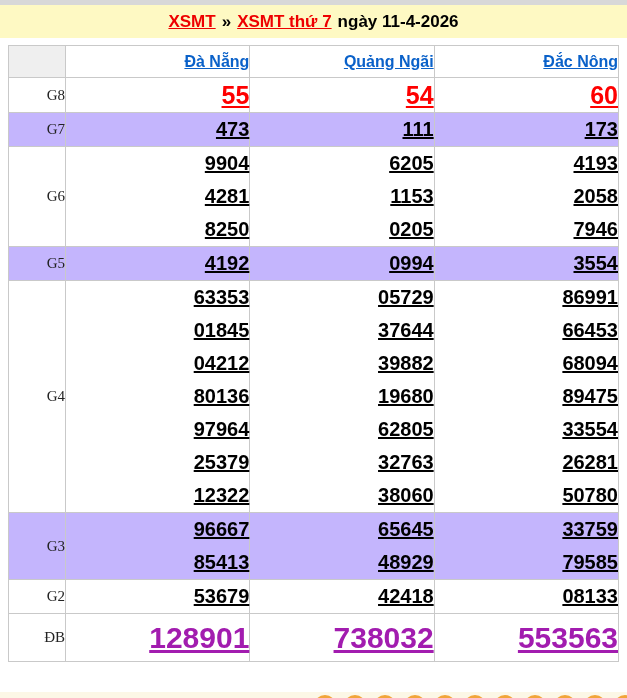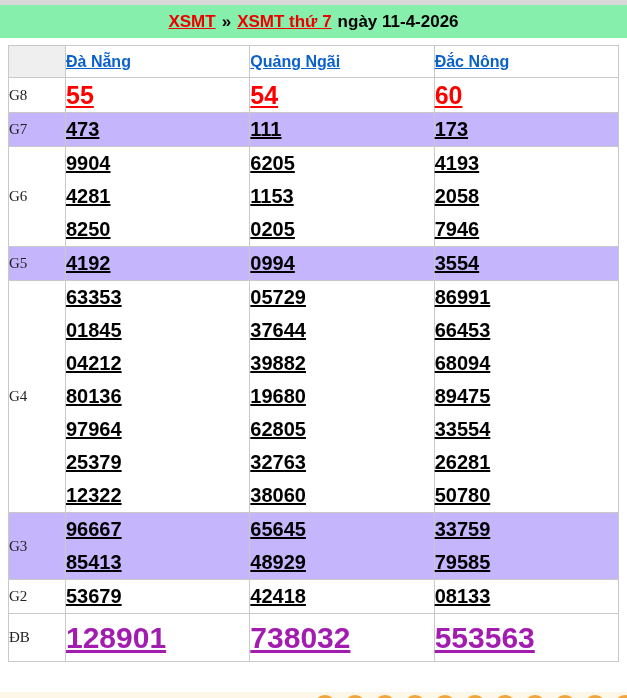--- a/index.html
+++ b/index.html
@@ -9,33 +9,33 @@
     background:#ffffff;
     font-family:"Liberation Sans", sans-serif;
     position:relative;
   }
   .top-strip {
     height:5px; width:100%;
     background:#d8d8d8;
   }
   .title-bar {
     height:33px; width:100%;
-    background:#86efac;
+    background:#fef9c3;
     display:flex; align-items:center; justify-content:center;
     gap:6px;
     font-size:17px; font-weight:bold; color:#000;
   }
   .title-bar a {
     color:#ee0000; text-decoration:underline; cursor:pointer;
   }
   table.results {
     margin:7px 8px 0 8px;
     width:611px;
     border-collapse:collapse;
-    text-align:left;
+    text-align:right;
     table-layout:fixed;
   }
   table.results th, table.results td {
     border:1px solid #c9c9c9;
     padding:0;
     vertical-align:middle;
   }
   table.results col.label-col { width:57px; }
   thead th { height:32px; font-size:16px; background:#ffffff; }
   thead th.corner { background:#efefef; }

